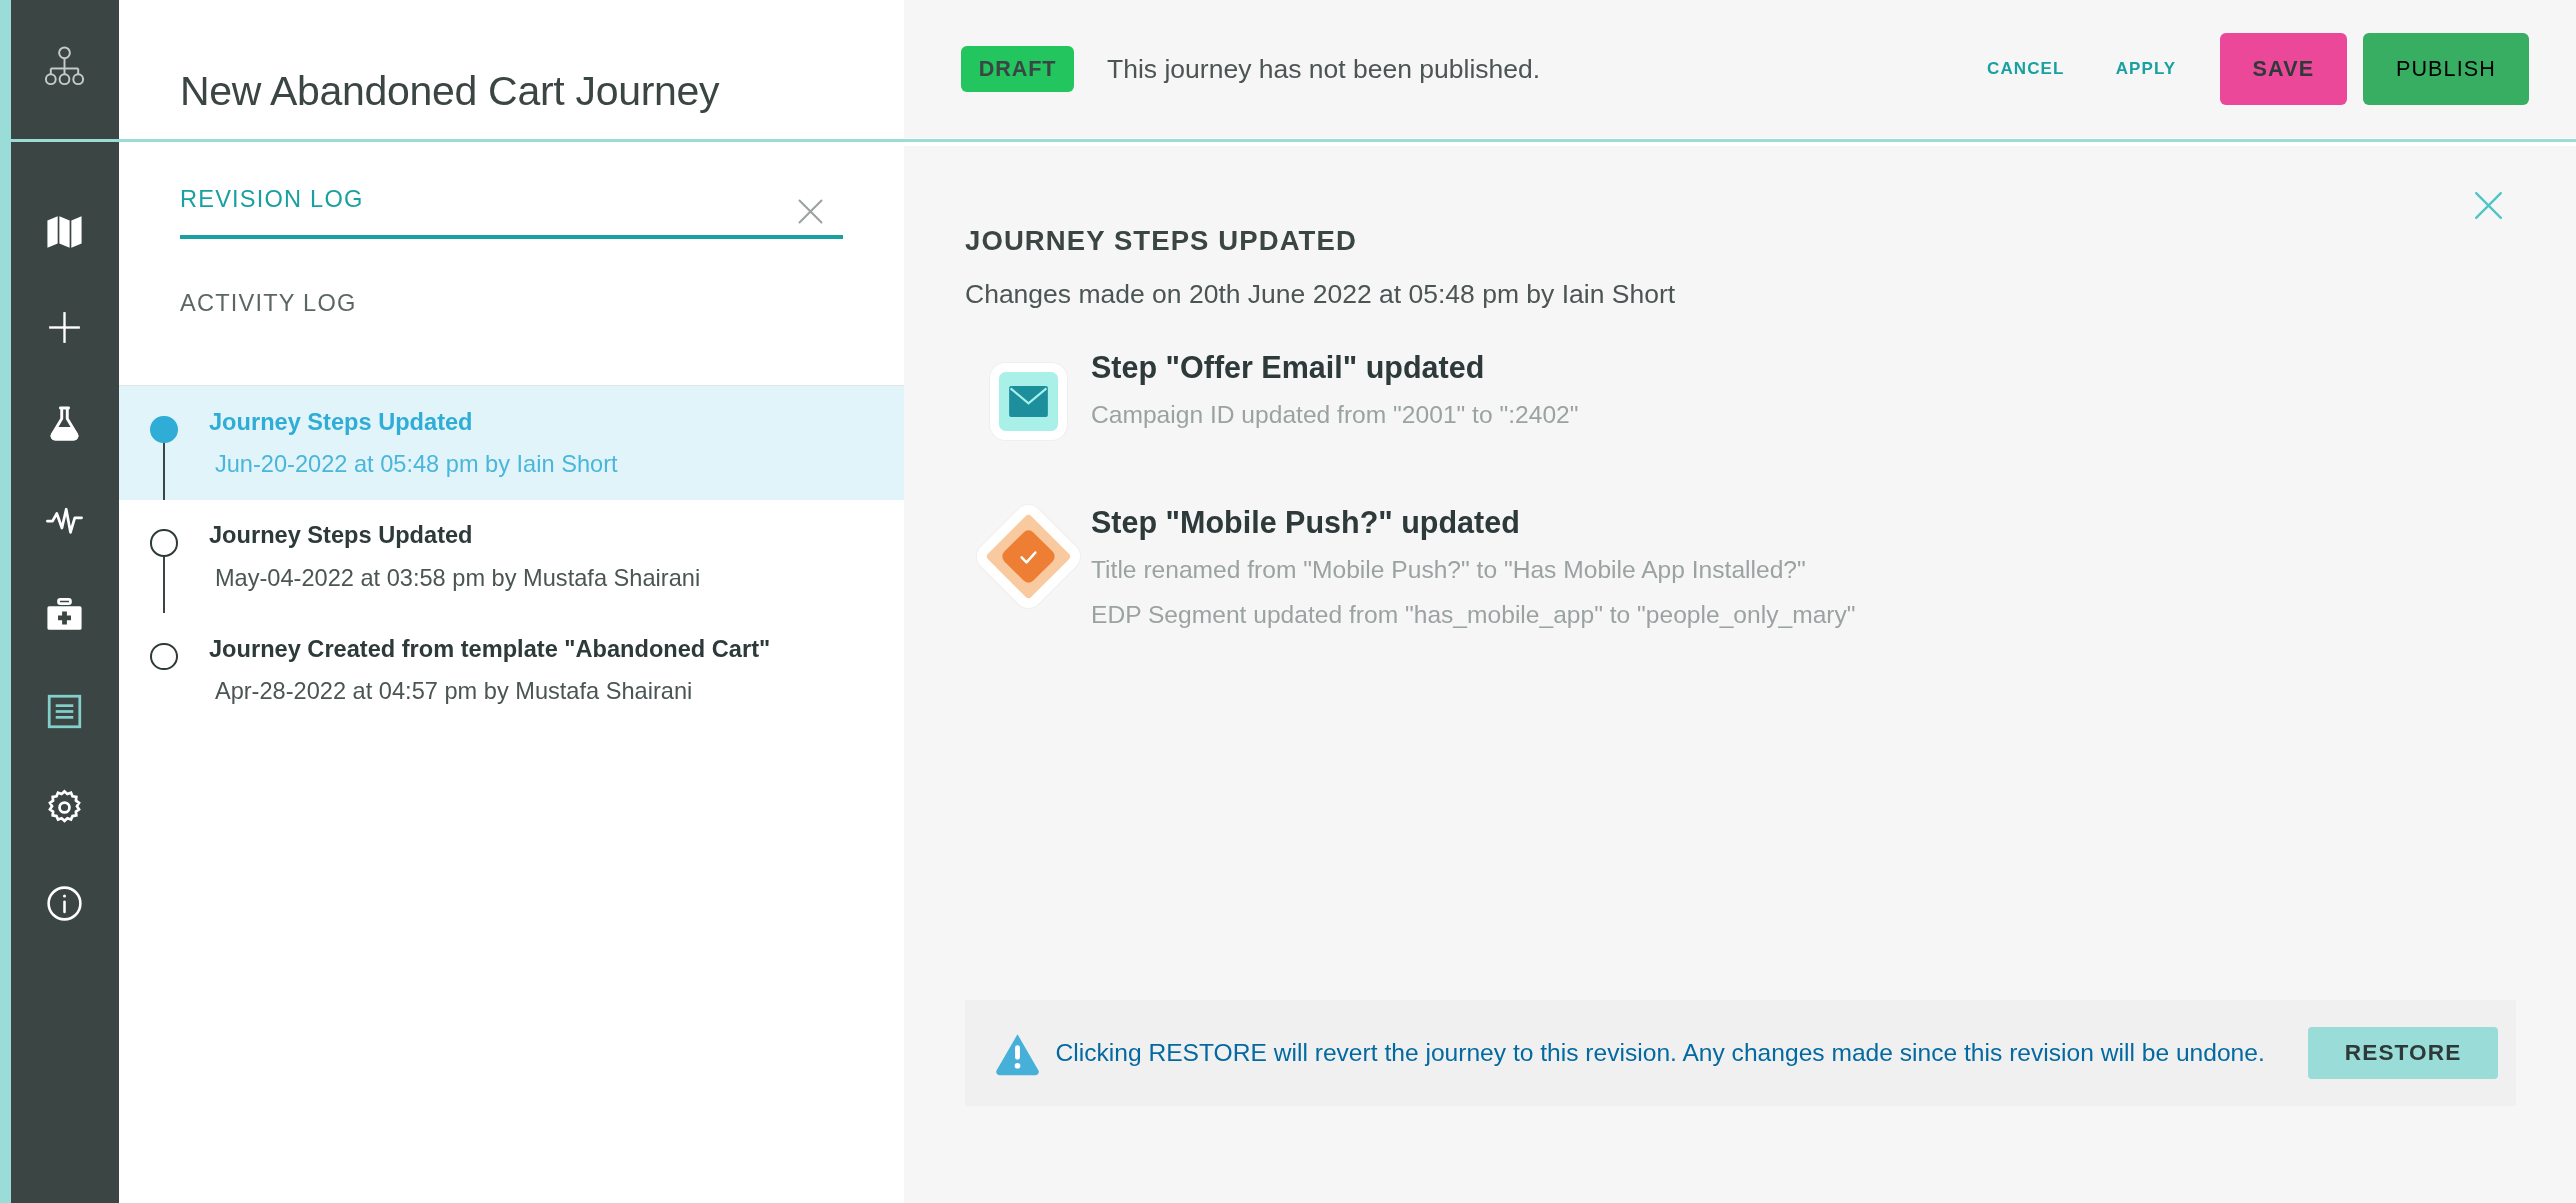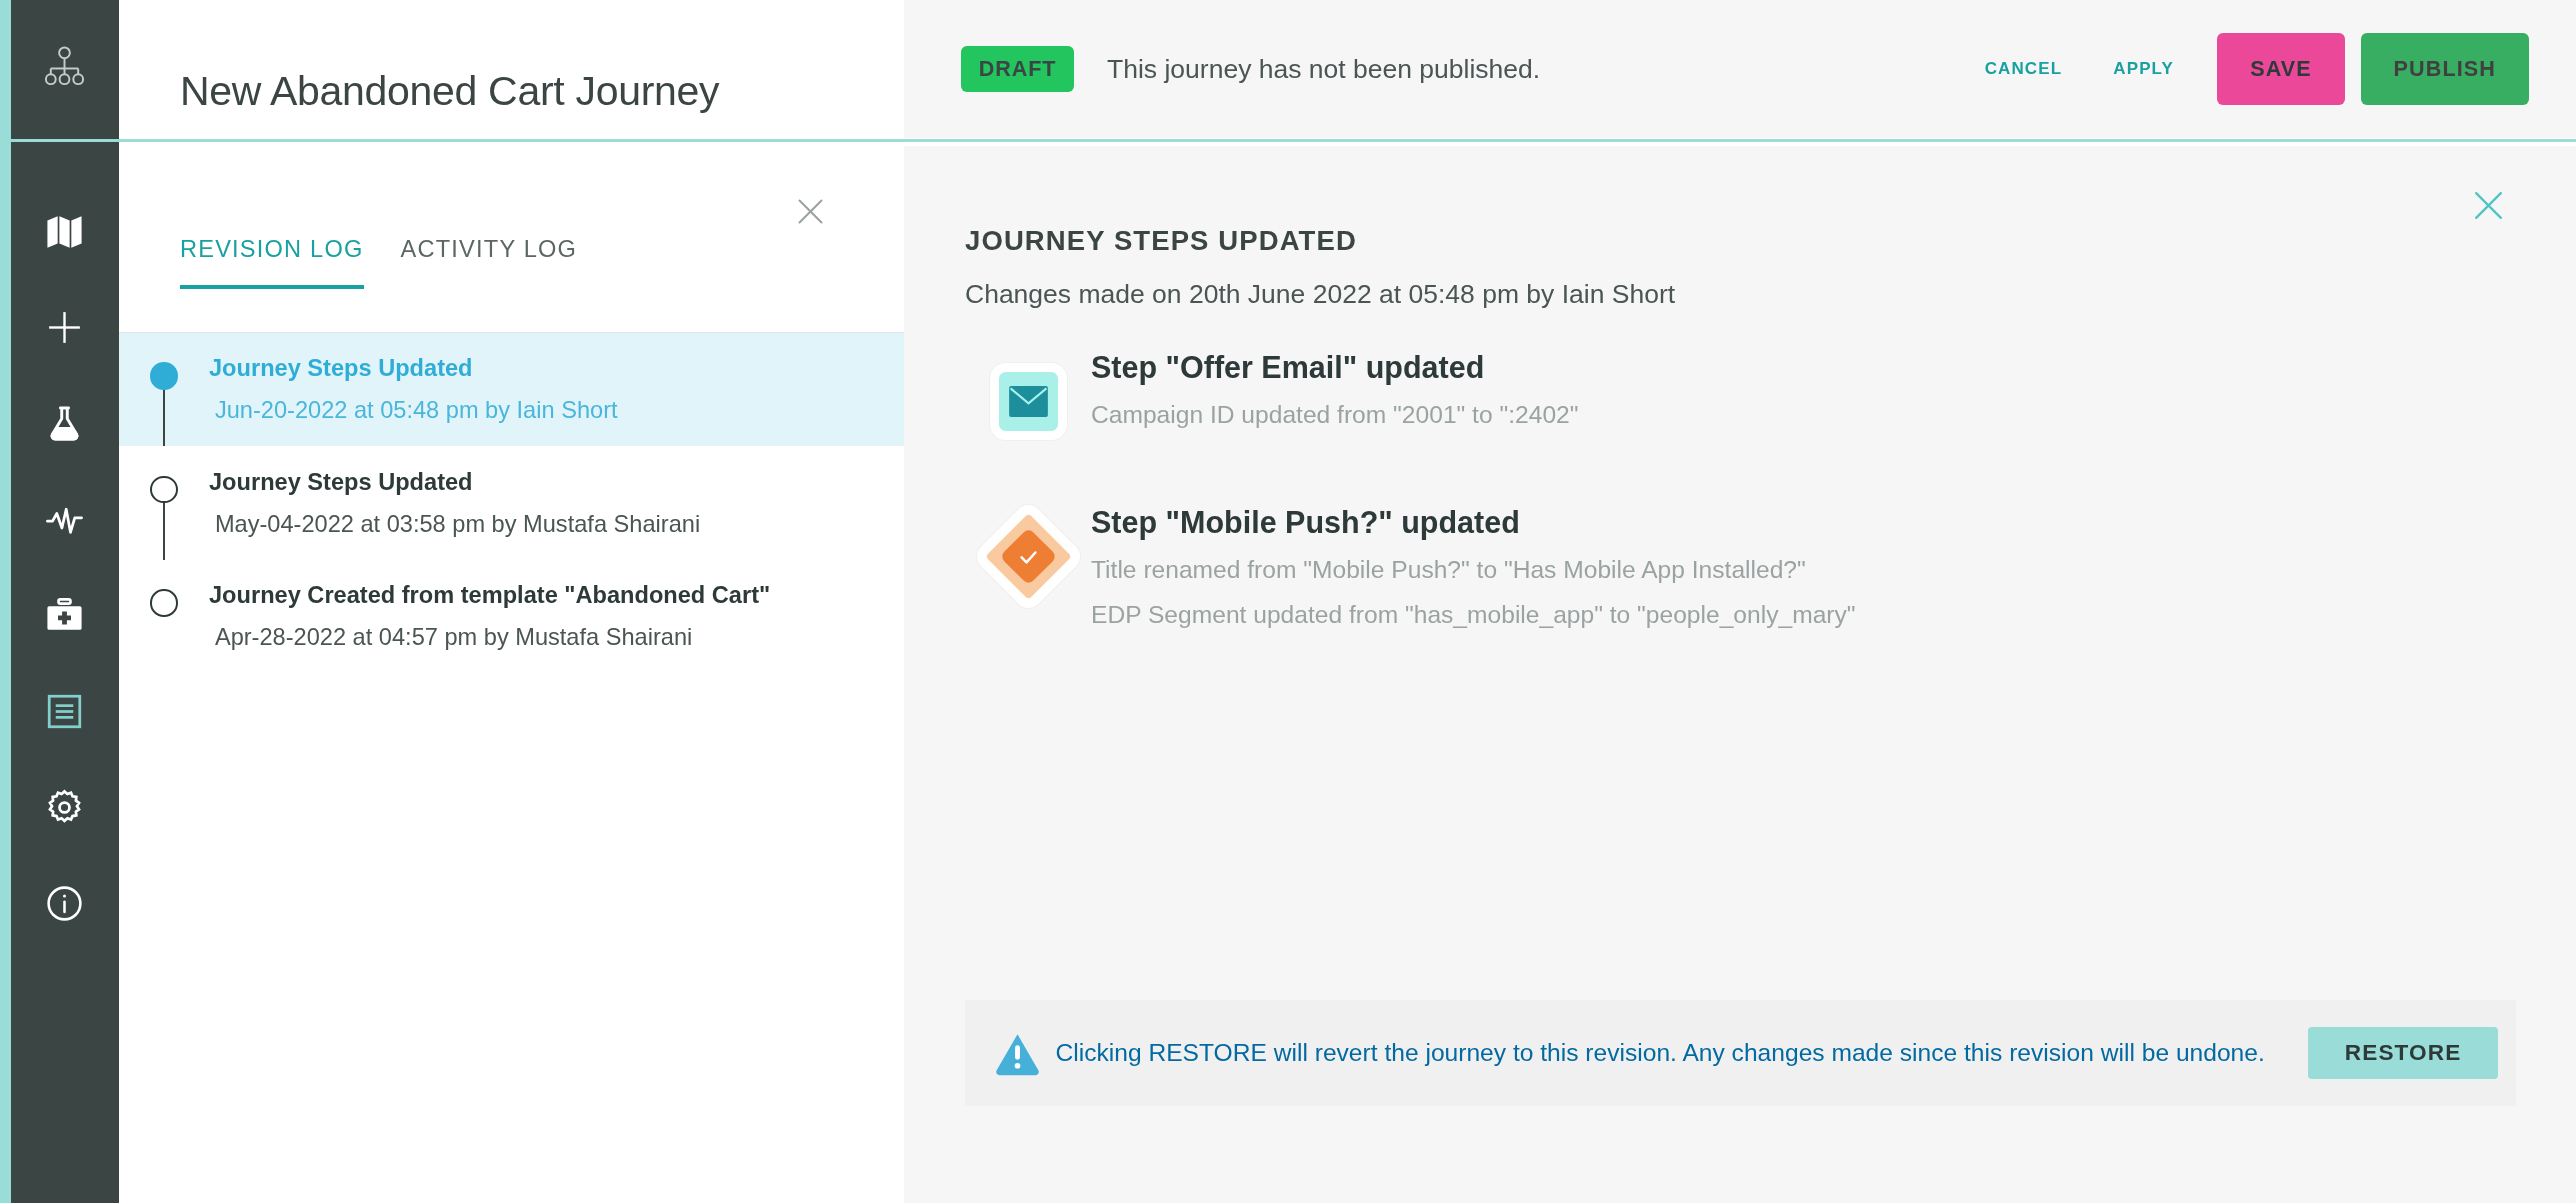--- a/index.html
+++ b/index.html
@@ -81,39 +81,39 @@
     letter-spacing: 1.1px; padding: 19.7px 25.6px;
     font-family: "Liberation Sans", sans-serif;
   }
   .btn-save {
     background: #ec4899; color: #2d3a39; border: none; cursor: pointer;
     font-size: 21.6px; font-weight: 700; letter-spacing: 1.1px;
     padding: 22.6px 33px; border-radius: 5.9px; margin-left: 17.7px;
     font-family: "Liberation Sans", sans-serif;
   }
   .btn-publish {
-    background: #38ae62; color: #404040; border: none; cursor: pointer;
-    font-size: 21.6px; font-weight: 700; letter-spacing: 1.1px;
+    background: #38ae62; color: #000000; border: none; cursor: pointer;
+    font-size: 21.6px; font-weight: 400; letter-spacing: 1.1px;
     padding: 22.6px 33px; border-radius: 5.9px; margin-left: 15.7px;
     font-family: "Liberation Sans", sans-serif;
   }
 
   
   .side-panel {
     position: absolute; left: 119px; top: 146px;
     width: 785px; height: 1058px;
     background: #ffffff;
     z-index: 2;
   }
   .panel-close {
     position: absolute; right: 77px; top: 49px;
     width: 33px; height: 33px; cursor: pointer;
   }
   .tabs {
-    display: flex; padding: 0 61px; margin-top: 90px; gap: 37px;
+    display: flex; padding: 0 61px; margin-top: 40px; gap: 51px; flex-direction: column;
   }
   .tab {
     font-size: 23.6px; font-weight: 400; letter-spacing: 1.2px;
     color: #5c6665; padding-bottom: 21.6px; cursor: pointer;
     border-bottom: 4.9px solid transparent;
   }
   .tab.active { color: #19a0a0; border-bottom-color: #19a0a0; }
   .panel-desc {
     padding: 45px 61px 0 61px;
     font-size: 26.5px; line-height: 1.45; color: #3b4544;

